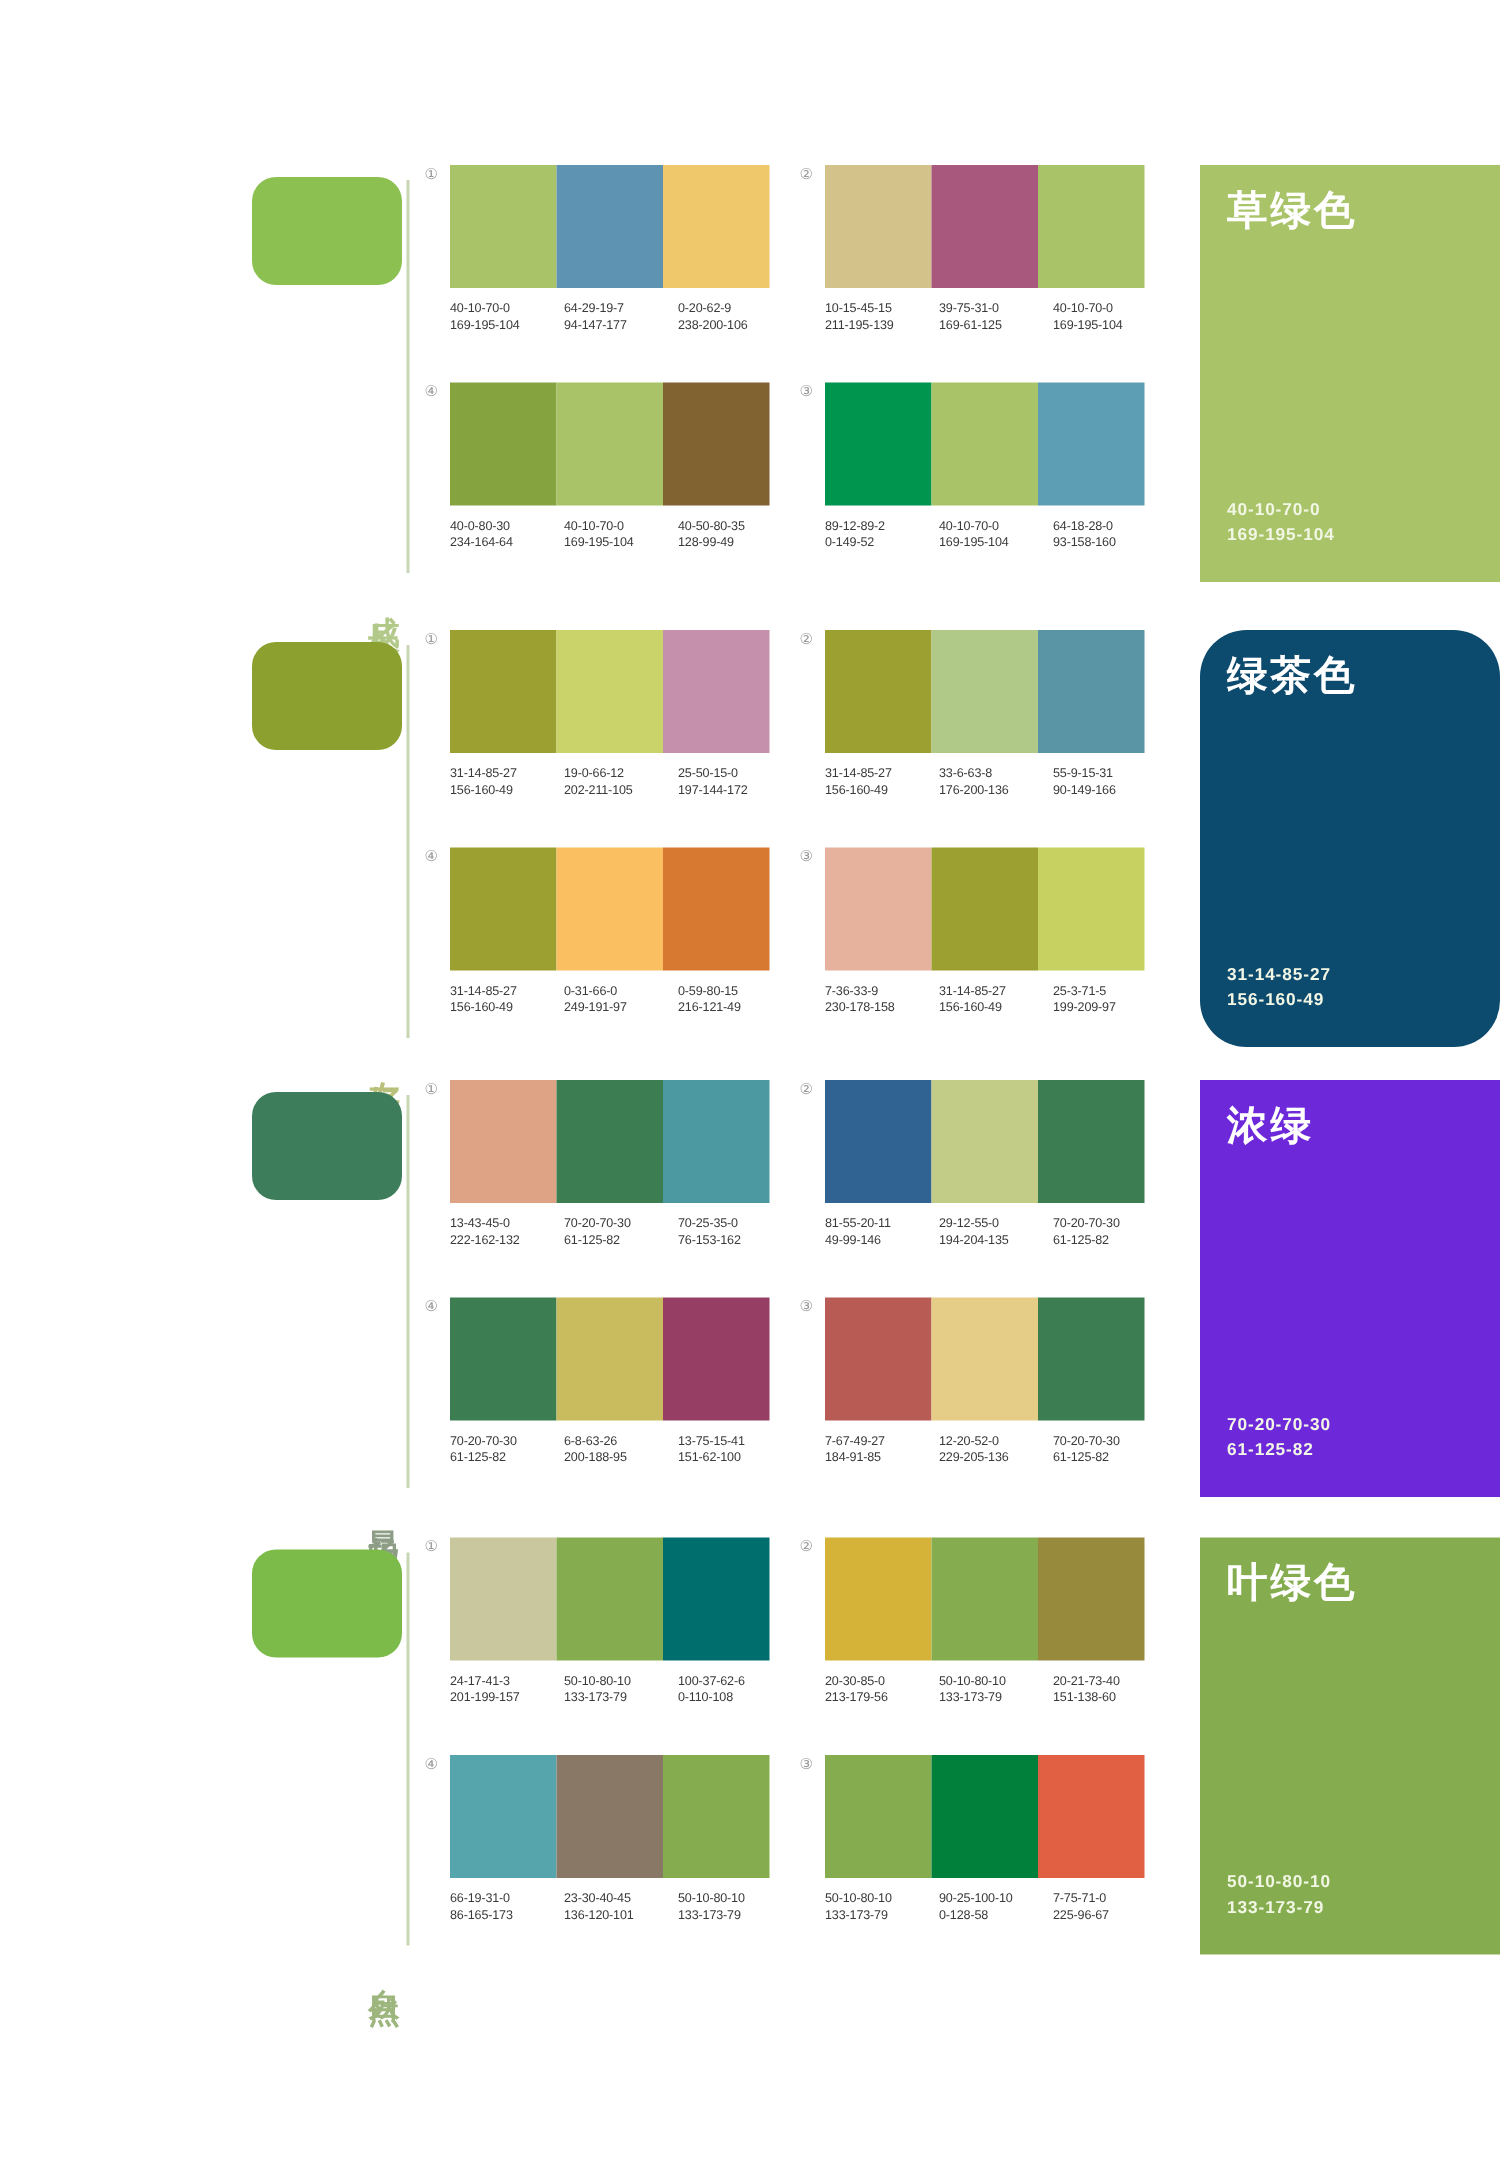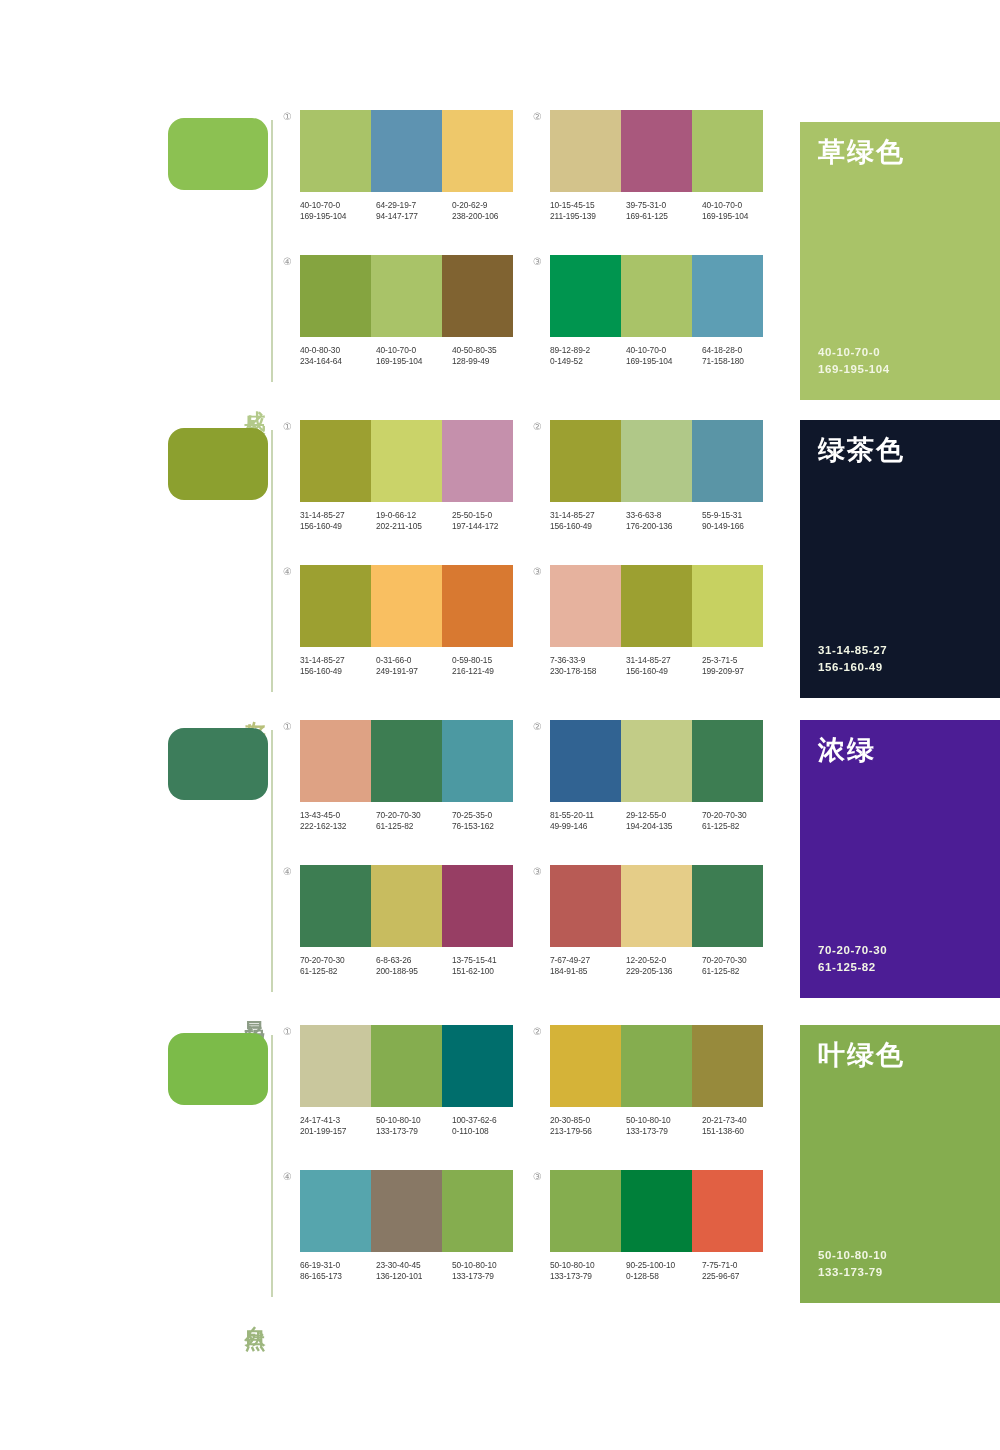--- a/index.html
+++ b/index.html
@@ -218,25 +218,25 @@
           <div class="code-cell">
             <span class="cmyk">89-12-89-2</span>
             <span class="rgb">0-149-52</span>
           </div>
           <div class="code-cell">
             <span class="cmyk">40-10-70-0</span>
             <span class="rgb">169-195-104</span>
           </div>
           <div class="code-cell">
             <span class="cmyk">64-18-28-0</span>
-            <span class="rgb">71-158-180</span>
-          </div>
-        </div>
-      </div>
-      <div class="big-panel" style="background: rgb(169, 195, 104); margin-top: 12px;">
+            <span class="rgb">93-158-160</span>
+          </div>
+        </div>
+      </div>
+      <div class="big-panel" style="background: rgb(169, 195, 104);">
         <div class="big-title">草绿色</div>
         <div class="big-codes">
           <span>40-10-70-0</span>
           <span>169-195-104</span>
         </div>
       </div>
     </div>
     <div class="section" style="top: 420px; height: 300px;">
       <div class="left-col">
         <div class="tab-chip" style="background: rgb(140, 160, 47);"></div>
@@ -324,21 +324,21 @@
           <div class="code-cell">
             <span class="cmyk">31-14-85-27</span>
             <span class="rgb">156-160-49</span>
           </div>
           <div class="code-cell">
             <span class="cmyk">25-3-71-5</span>
             <span class="rgb">199-209-97</span>
           </div>
         </div>
       </div>
-      <div class="big-panel" style="background: #0f172a;">
+      <div class="big-panel" style="background: #0c4a6e; border-radius: 31px;">
         <div class="big-title">绿茶色</div>
         <div class="big-codes">
           <span>31-14-85-27</span>
           <span>156-160-49</span>
         </div>
       </div>
     </div>
     <div class="section" style="top: 720px; height: 300px;">
       <div class="left-col">
         <div class="tab-chip" style="background: rgb(61, 125, 91);"></div>
@@ -426,21 +426,21 @@
           <div class="code-cell">
             <span class="cmyk">12-20-52-0</span>
             <span class="rgb">229-205-136</span>
           </div>
           <div class="code-cell">
             <span class="cmyk">70-20-70-30</span>
             <span class="rgb">61-125-82</span>
           </div>
         </div>
       </div>
-      <div class="big-panel" style="background: #4c1d95;">
+      <div class="big-panel" style="background: #6d28d9;">
         <div class="big-title">浓绿</div>
         <div class="big-codes">
           <span>70-20-70-30</span>
           <span>61-125-82</span>
         </div>
       </div>
     </div>
     <div class="section" style="top: 1025px; height: 300px;">
       <div class="left-col">
         <div class="tab-chip" style="background: rgb(124, 187, 73);"></div>

